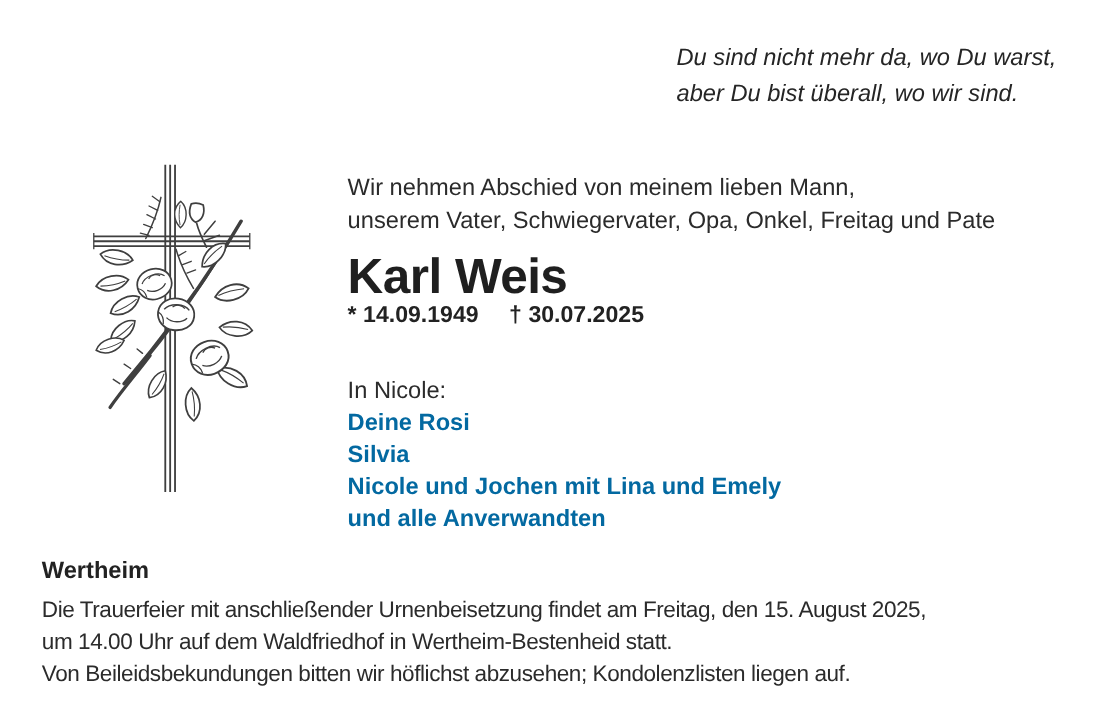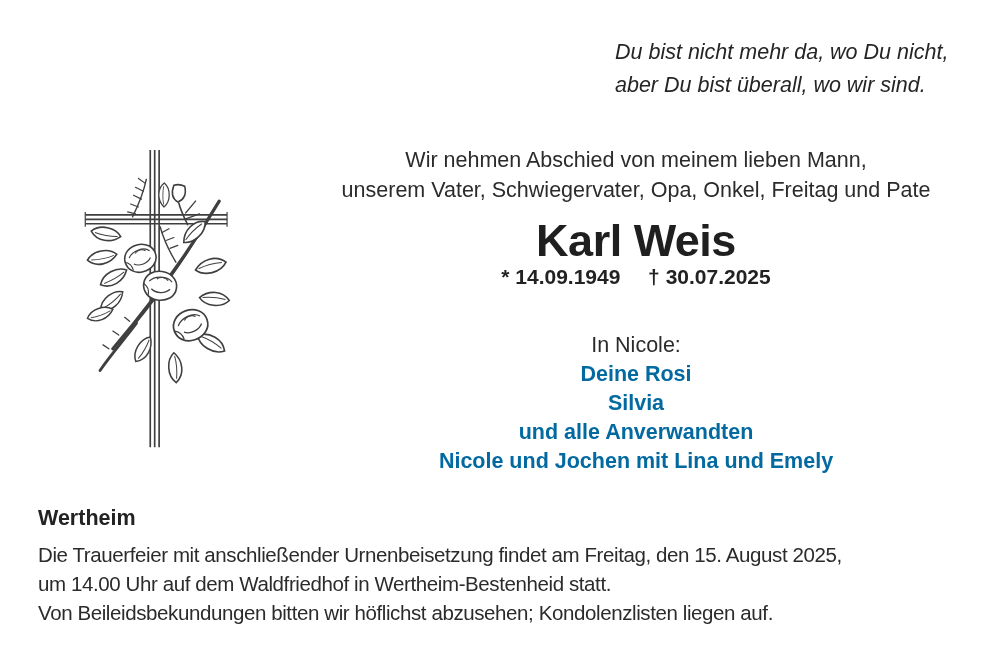--- a/index.html
+++ b/index.html
@@ -24,23 +24,22 @@
   .illustration {
     position: absolute;
     left: 72px;
     top: 142px;
     width: 190px;
     height: 325px;
   }
   .main {
     position: absolute;
     left: 316px;
-    top: 146px;
+    top: 156px;
     width: 640px;
-    text-align: center;
   }
   .intro-line {
     font-size: 21.5px;
     line-height: 29.5px;
     color: #2b2b2b;
   }
   .name {
     margin-top: 12px;
     font-size: 45px;
     font-weight: bold;
@@ -85,21 +84,21 @@
     letter-spacing: -0.4px;
     color: #2b2b2b;
   }
 </style>
 </head>
 <body>
 
 <div class="page">
 
   <div class="quote">
-    <div>Du bist nicht mehr da, wo Du nicht,</div>
+    <div>Du sind nicht mehr da, wo Du warst,</div>
     <div>aber Du bist überall, wo wir sind.</div>
   </div>
 
   <div class="illustration">
     <svg width="190" height="325" viewBox="0 0 190 330" xmlns="http://www.w3.org/2000/svg">
 
       <g stroke="#3f3f3f" stroke-width="1.7" fill="none">
         <path d="M78 8 V310 M82.5 8 V310 M87 8 V310"></path>
         <path d="M12 74 H156 M12 78.5 H156 M12 83 H156"></path>
         <path d="M12 71 V86 M156 71 V86" stroke-width="1.2"></path>
@@ -164,22 +163,22 @@
       <span>*</span>
       <span>14.09.1949</span>
       <span class="gap"></span>
       <span>†</span>
       <span>30.07.2025</span>
     </div>
 
     <div class="salutation">In Nicole:</div>
     <div class="mourner">Deine Rosi</div>
     <div class="mourner">Silvia</div>
+    <div class="mourner">Nicole und Jochen mit Lina und Emely</div>
     <div class="mourner">und alle Anverwandten</div>
-    <div class="mourner">Nicole und Jochen mit Lina und Emely</div>
   </div>
 
   <div class="bottom">
     <div class="location">Wertheim</div>
     <div class="funeral">
       <div>Die Trauerfeier mit anschließender Urnenbeisetzung findet am Freitag, den 15. August 2025,</div>
       <div>um 14.00 Uhr auf dem Waldfriedhof in Wertheim-Bestenheid statt.</div>
       <div>Von Beileidsbekundungen bitten wir höflichst abzusehen; Kondolenzlisten liegen auf.</div>
     </div>
   </div>

